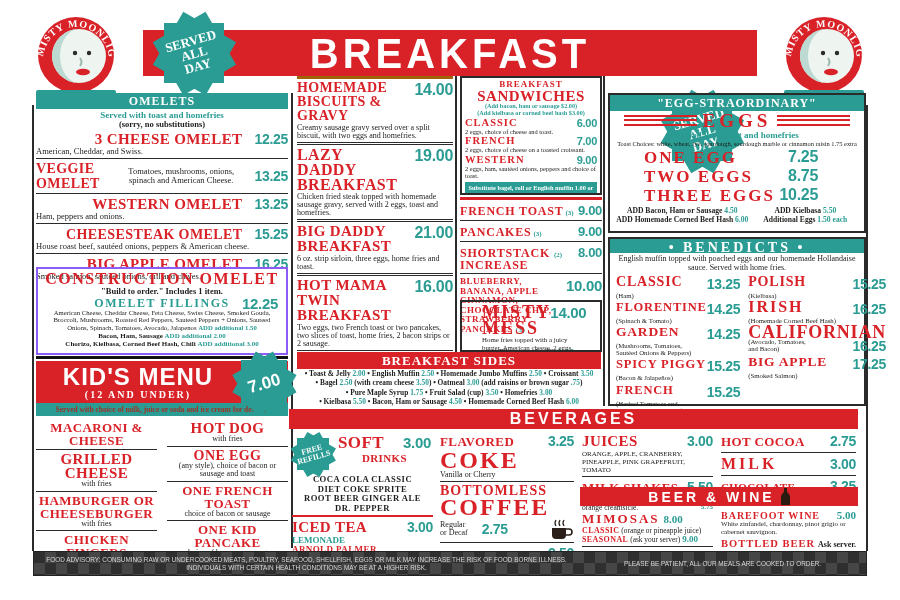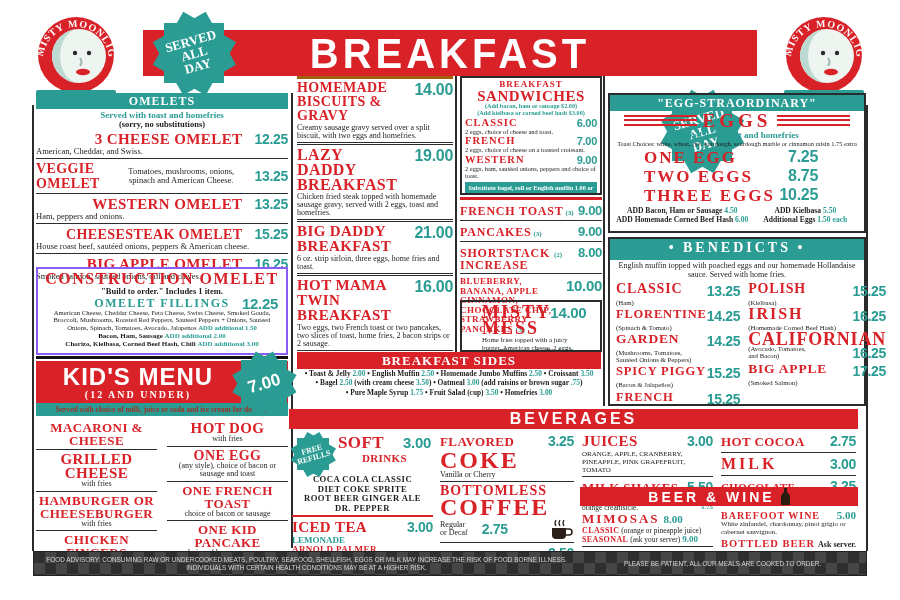--- a/index.html
+++ b/index.html
@@ -85,21 +85,21 @@
   #eggsbox .flines{flex:1;height:11px;background:repeating-linear-gradient(to bottom,var(--red) 0 2px,transparent 2px 4.5px);margin:0 6px;}
   #eggsbox .eggttl{font-size:19px;line-height:19px;letter-spacing:4px;}
   #eggsbox .esub{font-size:9px;line-height:10px;color:var(--teal);font-weight:700;}
   #eggsbox .etoast{font-size:6.4px;line-height:8px;}
   .eline{display:flex;justify-content:space-between;padding:0 46px 0 34px;}
   .eline .nm{font-size:17px;line-height:19px;letter-spacing:2px;}
   .eline .pr{font-size:16px;}
   #eadds{display:grid;grid-template-columns:1.25fr 1fr;font-size:7.6px;line-height:9px;font-weight:700;padding:1px 4px;}
   
   #benbox{left:608px;top:237px;width:258px;height:169px;border:2.5px solid #2b2b2b;position:absolute;}
-  #benbox .hd{height:21px;font-size:14px;line-height:18px;letter-spacing:3px;}
+  #benbox .hd{height:14px;font-size:14px;line-height:18px;letter-spacing:3px;}
   #benbox .bdesc{font-size:8px;line-height:8.8px;text-align:center;padding:2px 6px 1px;}
   #benbox .bcols{display:flex;padding:1px 6px;gap:8px;}
   #benbox .bcol{flex:1;}
   .bitem{padding:1px 0;}
   .bitem .brow{display:flex;justify-content:space-between;}
   .bitem .nm{font-size:12.5px;line-height:12px;letter-spacing:.8px;}
   .bitem .pr{font-size:14px;}
   .bitem .ds{font-size:6.8px;line-height:7.2px;}
   
   #sides{left:297px;top:352px;width:304px;}
@@ -496,20 +496,21 @@
           </div>
       </div>
     </div>
   </div>
 
   <div class="abs" id="sides">
     <div class="redbar hd">BREAKFAST SIDES</div>
     <div class="sline">• Toast &amp; Jelly <span class="tl">2.00</span> • English Muffin <span class="tl">2.50</span> • Homemade Jumbo Muffins <span class="tl">2.50</span> • Croissant <span class="tl">3.50</span></div>
     <div class="sline">• Bagel <span class="tl">2.50</span> (with cream cheese <span class="tl">3.50</span>) • Oatmeal <span class="tl">3.00</span> (add raisins or brown sugar <span class="tl">.75</span>)</div>
     <div class="sline">• Pure Maple Syrup <span class="tl">1.75</span> • Fruit Salad (cup) <span class="tl">3.50</span> • Homefries <span class="tl">3.00</span></div>
+    <div class="sline">• Kielbasa <span class="tl">5.50</span> • Bacon, Ham or Sausage <span class="tl">4.50</span> • Homemade Corned Beef Hash <span class="tl">6.00</span></div>
   </div>
 
   <div class="abs" id="bev">
     <div class="redbar hd">BEVERAGES</div>
 
     <div class="bcolu" id="bc1">
       <div class="sdrow">
         <div class="burst" style="width:42px;height:42px;flex:none;">
           <i></i>
             <i class="r2"></i>

